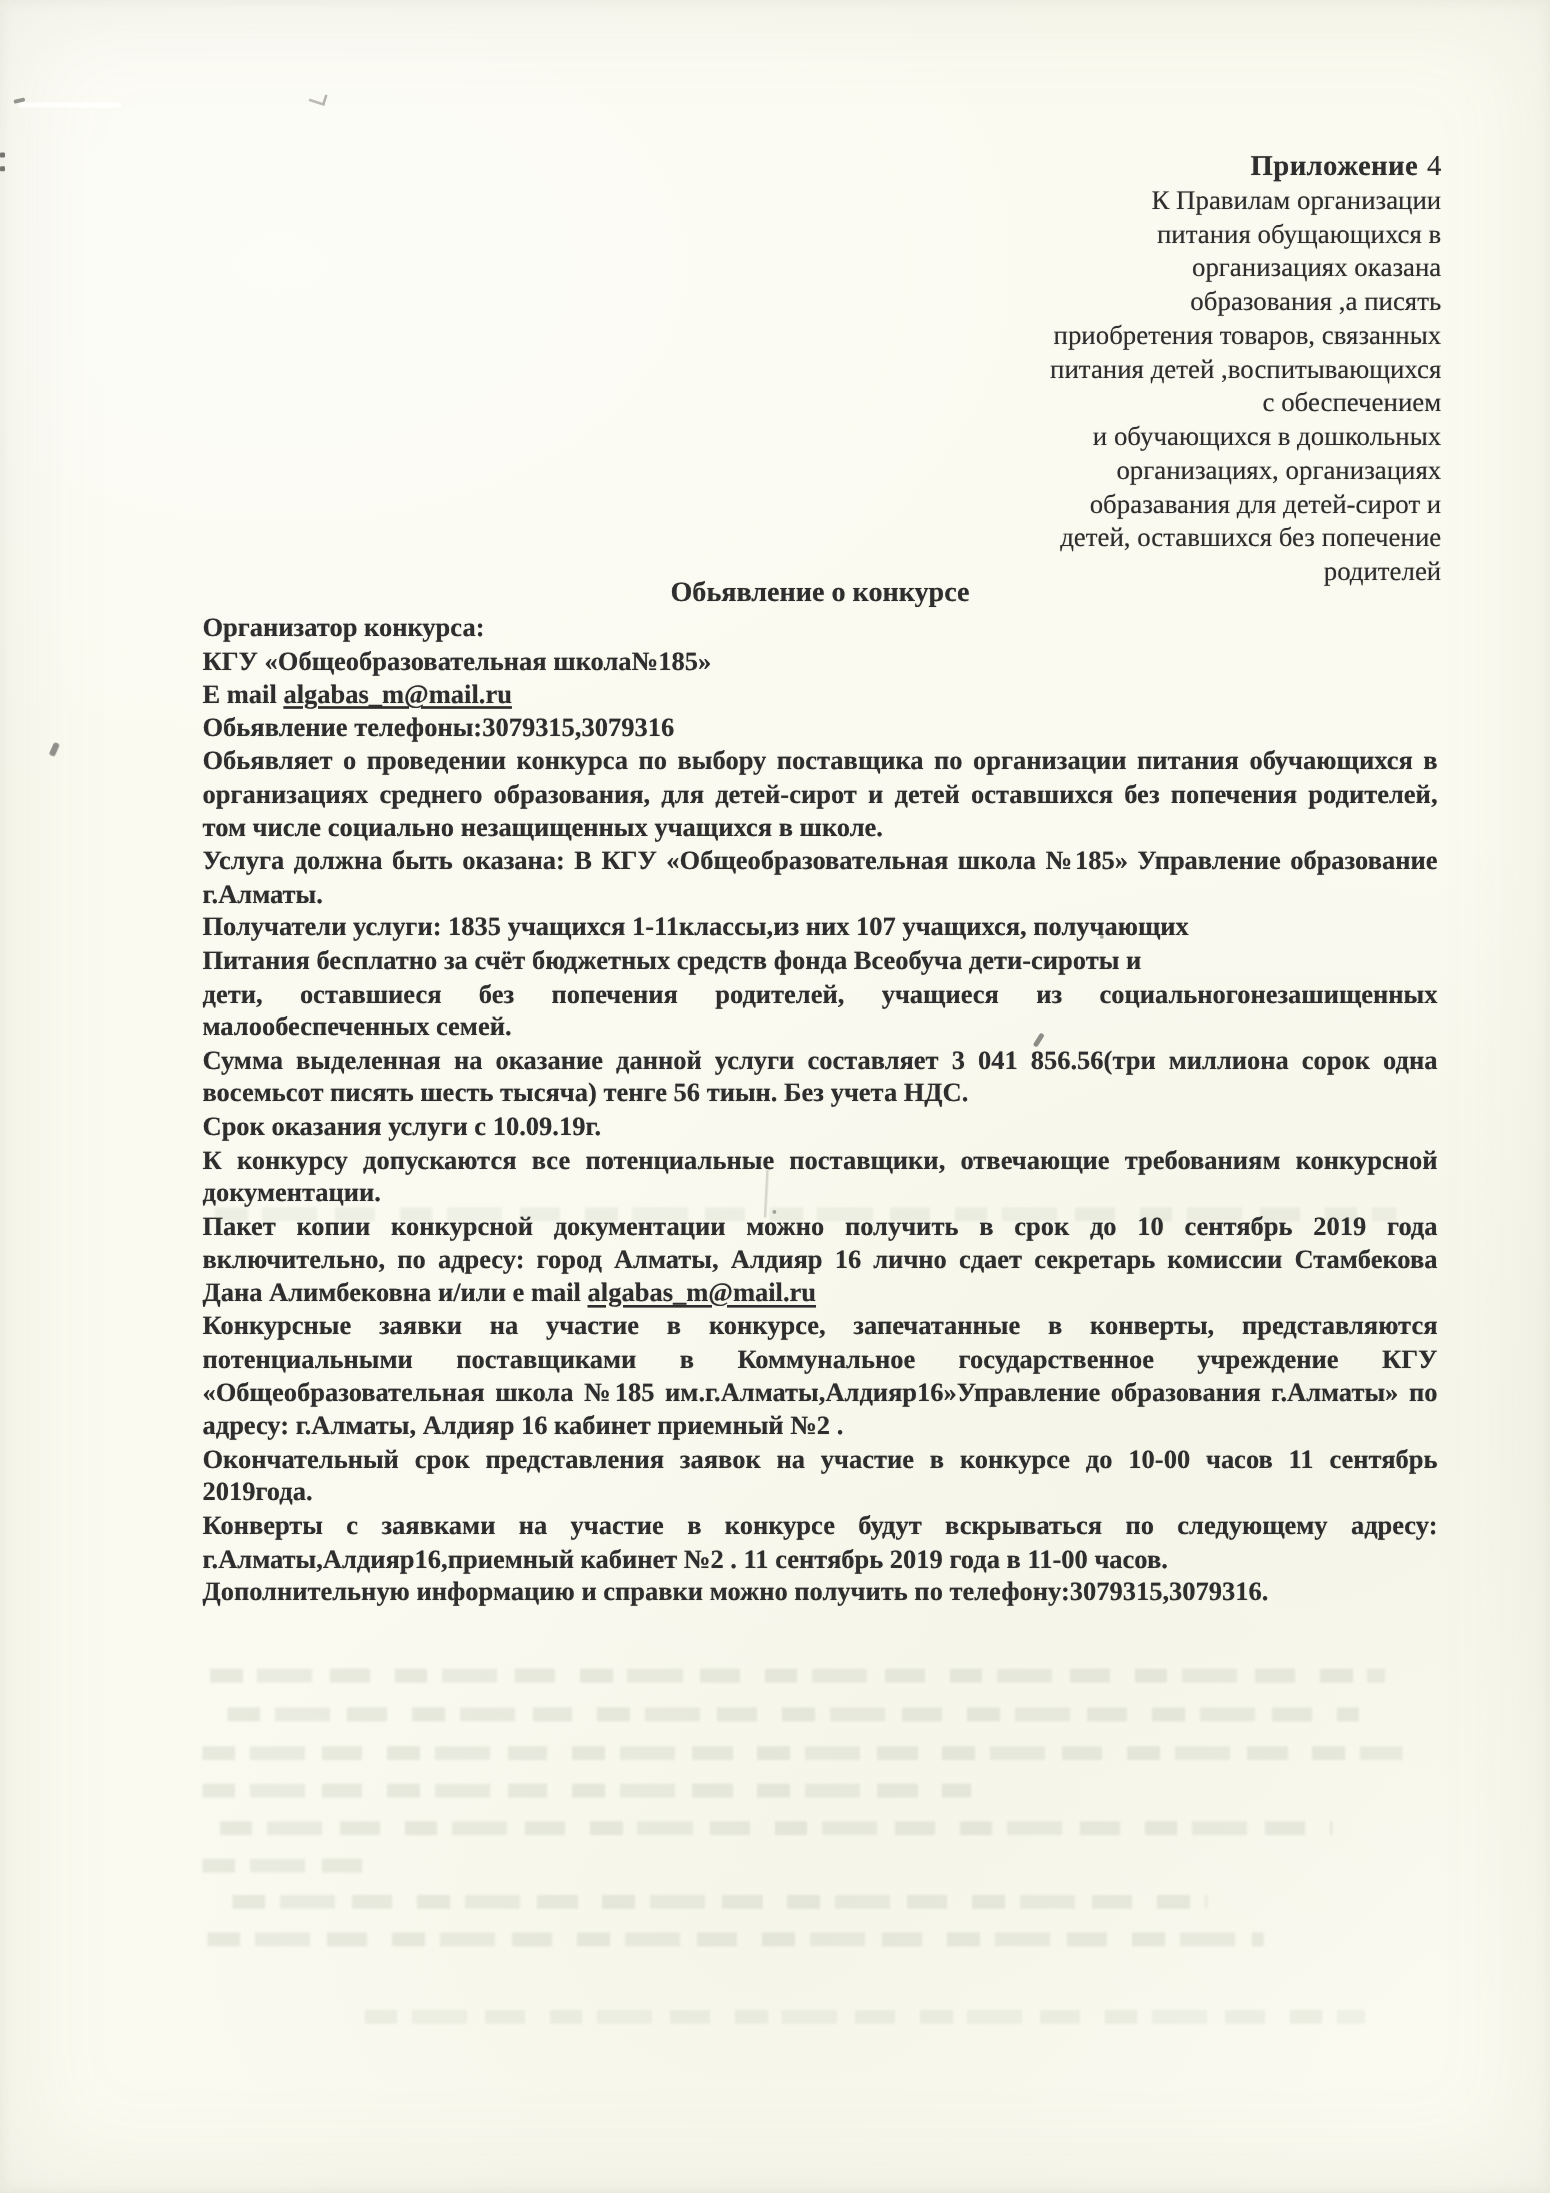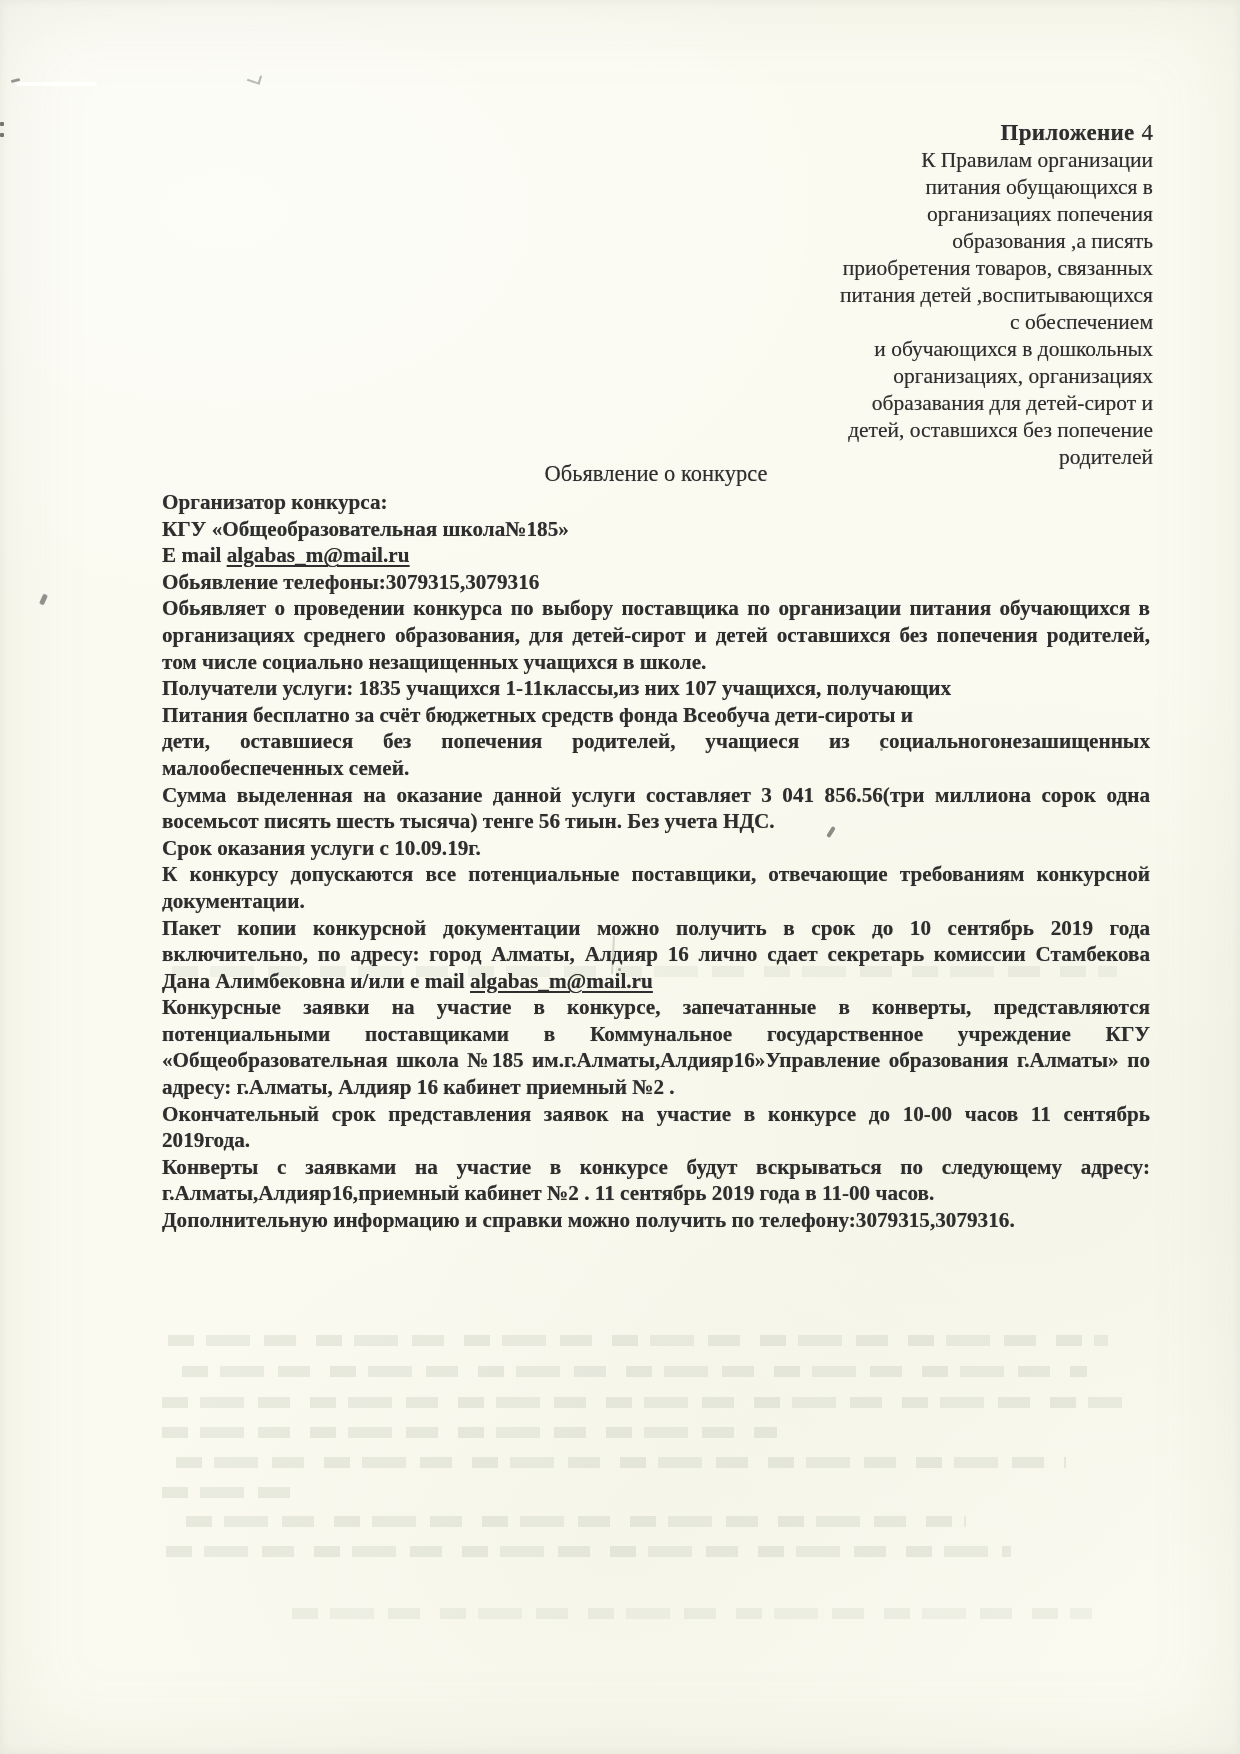--- a/index.html
+++ b/index.html
@@ -38,21 +38,21 @@
 
   
   .doc-title {
     position: absolute;
     top: 461px;
     left: 162px;
     width: 988px;
     margin: 0;
     text-align: center;
     font-size: 22.5px;
-    font-weight: normal;
+    font-weight: bold;
   }
 
   
   .body-col {
     position: absolute;
     top: 489px;
     left: 162px;
     width: 988px;
     font-size: 21.2px;
     line-height: 26.6px;
@@ -90,41 +90,42 @@
 
 <div class="page">
 
   <div class="appendix">
     <div class="appendix-title">
       <span class="lbl">Приложение</span><span class="num">4</span>
     </div>
     <div id="preamble">
         <div class="pre-line">К Правилам организации</div>
         <div class="pre-line">питания обущающихся в</div>
-        <div class="pre-line">организациях попечения</div>
+        <div class="pre-line">организациях оказана</div>
         <div class="pre-line">образования ,а писять</div>
         <div class="pre-line">приобретения товаров, связанных</div>
         <div class="pre-line">питания детей ,воспитывающихся</div>
         <div class="pre-line">с обеспечением</div>
         <div class="pre-line">и обучающихся в дошкольных</div>
         <div class="pre-line">организациях, организациях</div>
         <div class="pre-line">образавания для детей-сирот и</div>
         <div class="pre-line">детей, оставшихся без попечение</div>
         <div class="pre-line">родителей</div>
       </div>
   </div>
 
   <h1 class="doc-title">Обьявление о конкурсе</h1>
 
   <div id="doc-body" class="body-col">
       <p class="para"><span>Организатор конкурса:</span></p>
       <p class="para"><span>КГУ «Общеобразовательная школа№185»</span></p>
       <p class="para"><span>E mail </span><span class="underline">algabas_m@mail.ru</span></p>
       <p class="para"><span>Обьявление телефоны:3079315,3079316</span></p>
       <p class="para justify"><span>Обьявляет о проведении конкурса по выбору поставщика по организации питания обучающихся в организациях среднего образования, для детей-сирот и детей оставшихся без попечения родителей, том числе социально незащищенных учащихся в школе.</span></p>
+      <p class="para justify"><span>Услуга должна быть оказана: В КГУ «Общеобразовательная школа №185» Управление образование г.Алматы.</span></p>
       <p class="para"><span>Получатели услуги: 1835 учащихся 1-11классы,из них 107 учащихся, получающих</span></p>
       <p class="para"><span>Питания бесплатно за счёт бюджетных средств фонда Всеобуча дети-сироты и</span></p>
       <p class="para justify"><span>дети, оставшиеся без попечения родителей, учащиеся из социальногонезашищенных малообеспеченных семей.</span></p>
       <p class="para justify"><span>Сумма выделенная на оказание данной услуги составляет 3 041 856.56(три миллиона сорок одна восемьсот писять шесть тысяча) тенге 56 тиын. Без учета НДС.</span></p>
       <p class="para"><span>Срок оказания услуги с 10.09.19г.</span></p>
       <p class="para justify"><span>К конкурсу допускаются все потенциальные поставщики, отвечающие требованиям конкурсной документации.</span></p>
       <p class="para justify"><span>Пакет копии конкурсной документации можно получить в срок до 10 сентябрь 2019 года включительно, по адресу: город  Алматы, Алдияр 16 лично  сдает секретарь комиссии Стамбекова Дана Алимбековна  и/или e mail </span><span class="underline">algabas_m@mail.ru</span></p>
       <p class="para justify"><span>Конкурсные заявки на участие  в конкурсе, запечатанные в конверты, представляются потенциальными поставщиками в Коммунальное государственное учреждение КГУ «Общеобразовательная школа №185 им.г.Алматы,Алдияр16»Управление образования г.Алматы» по адресу: г.Алматы, Алдияр 16 кабинет приемный №2 .</span></p>
       <p class="para justify"><span>Окончательный срок представления заявок на участие в конкурсе до 10-00 часов  11 сентябрь 2019года.</span></p>
       <p class="para justify"><span>Конверты с заявками на участие в конкурсе будут вскрываться по следующему адресу: г.Алматы,Алдияр16,приемный кабинет  №2 . 11 сентябрь 2019 года в 11-00 часов.</span></p>

